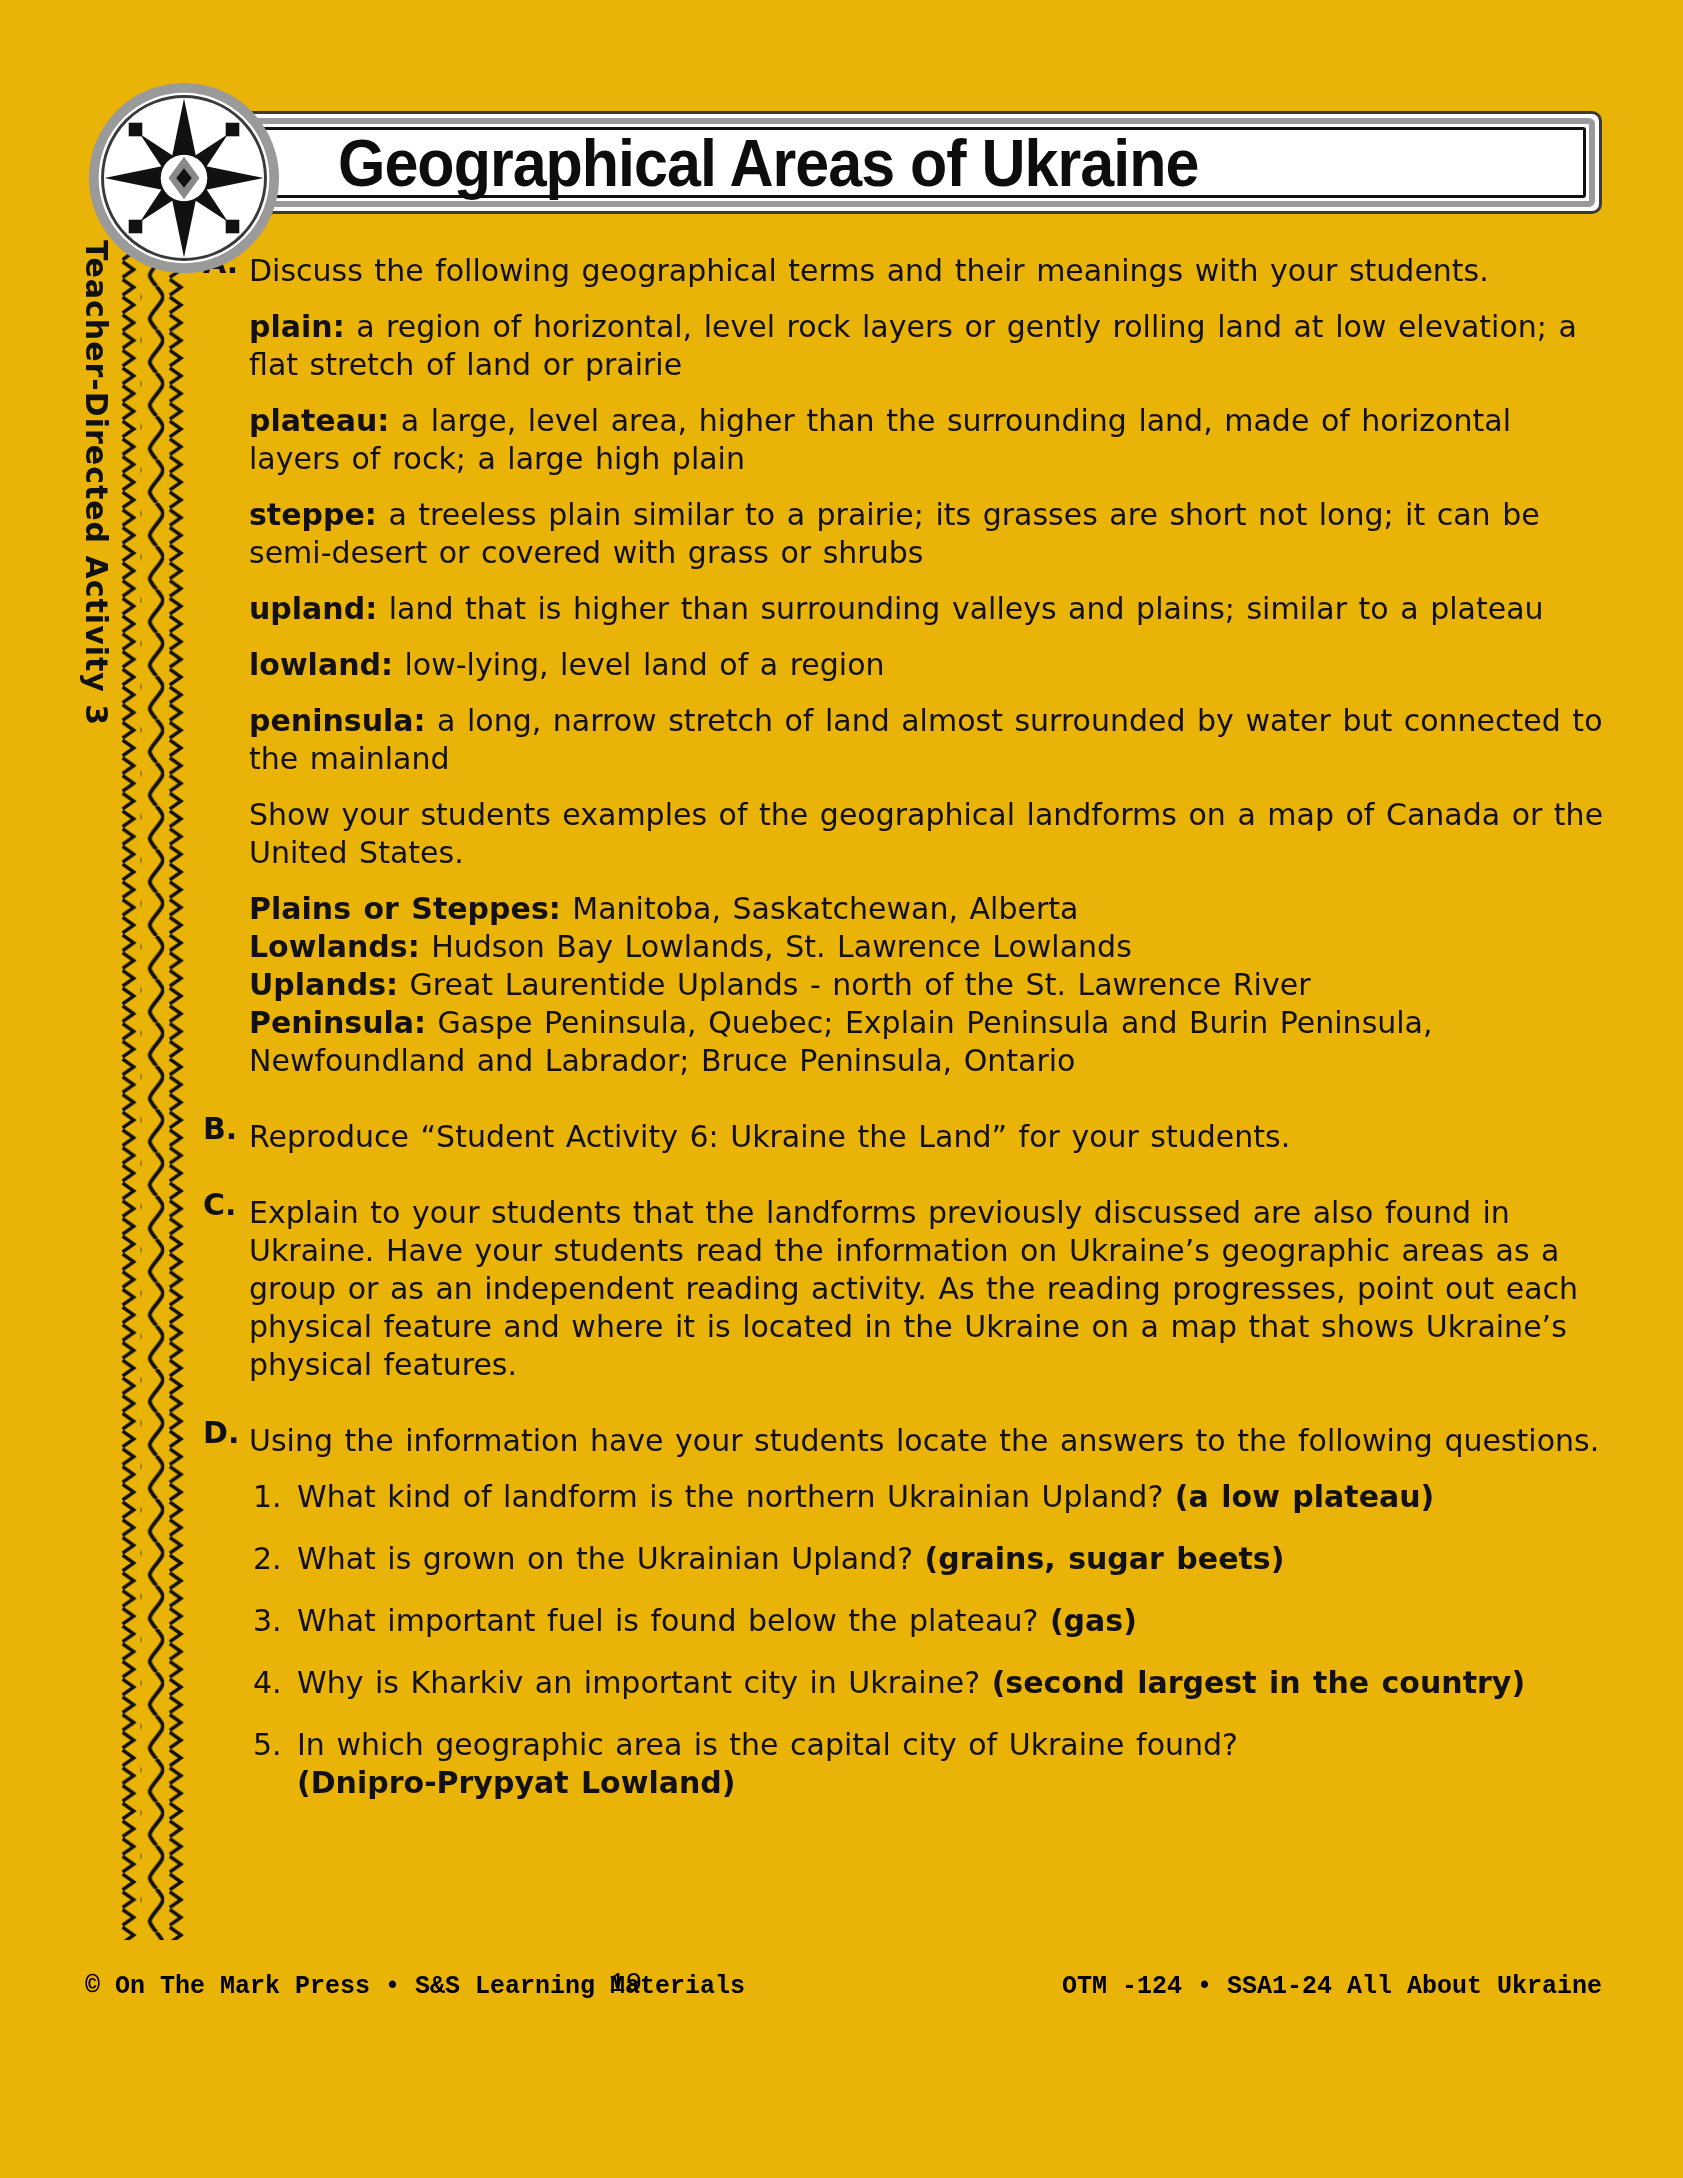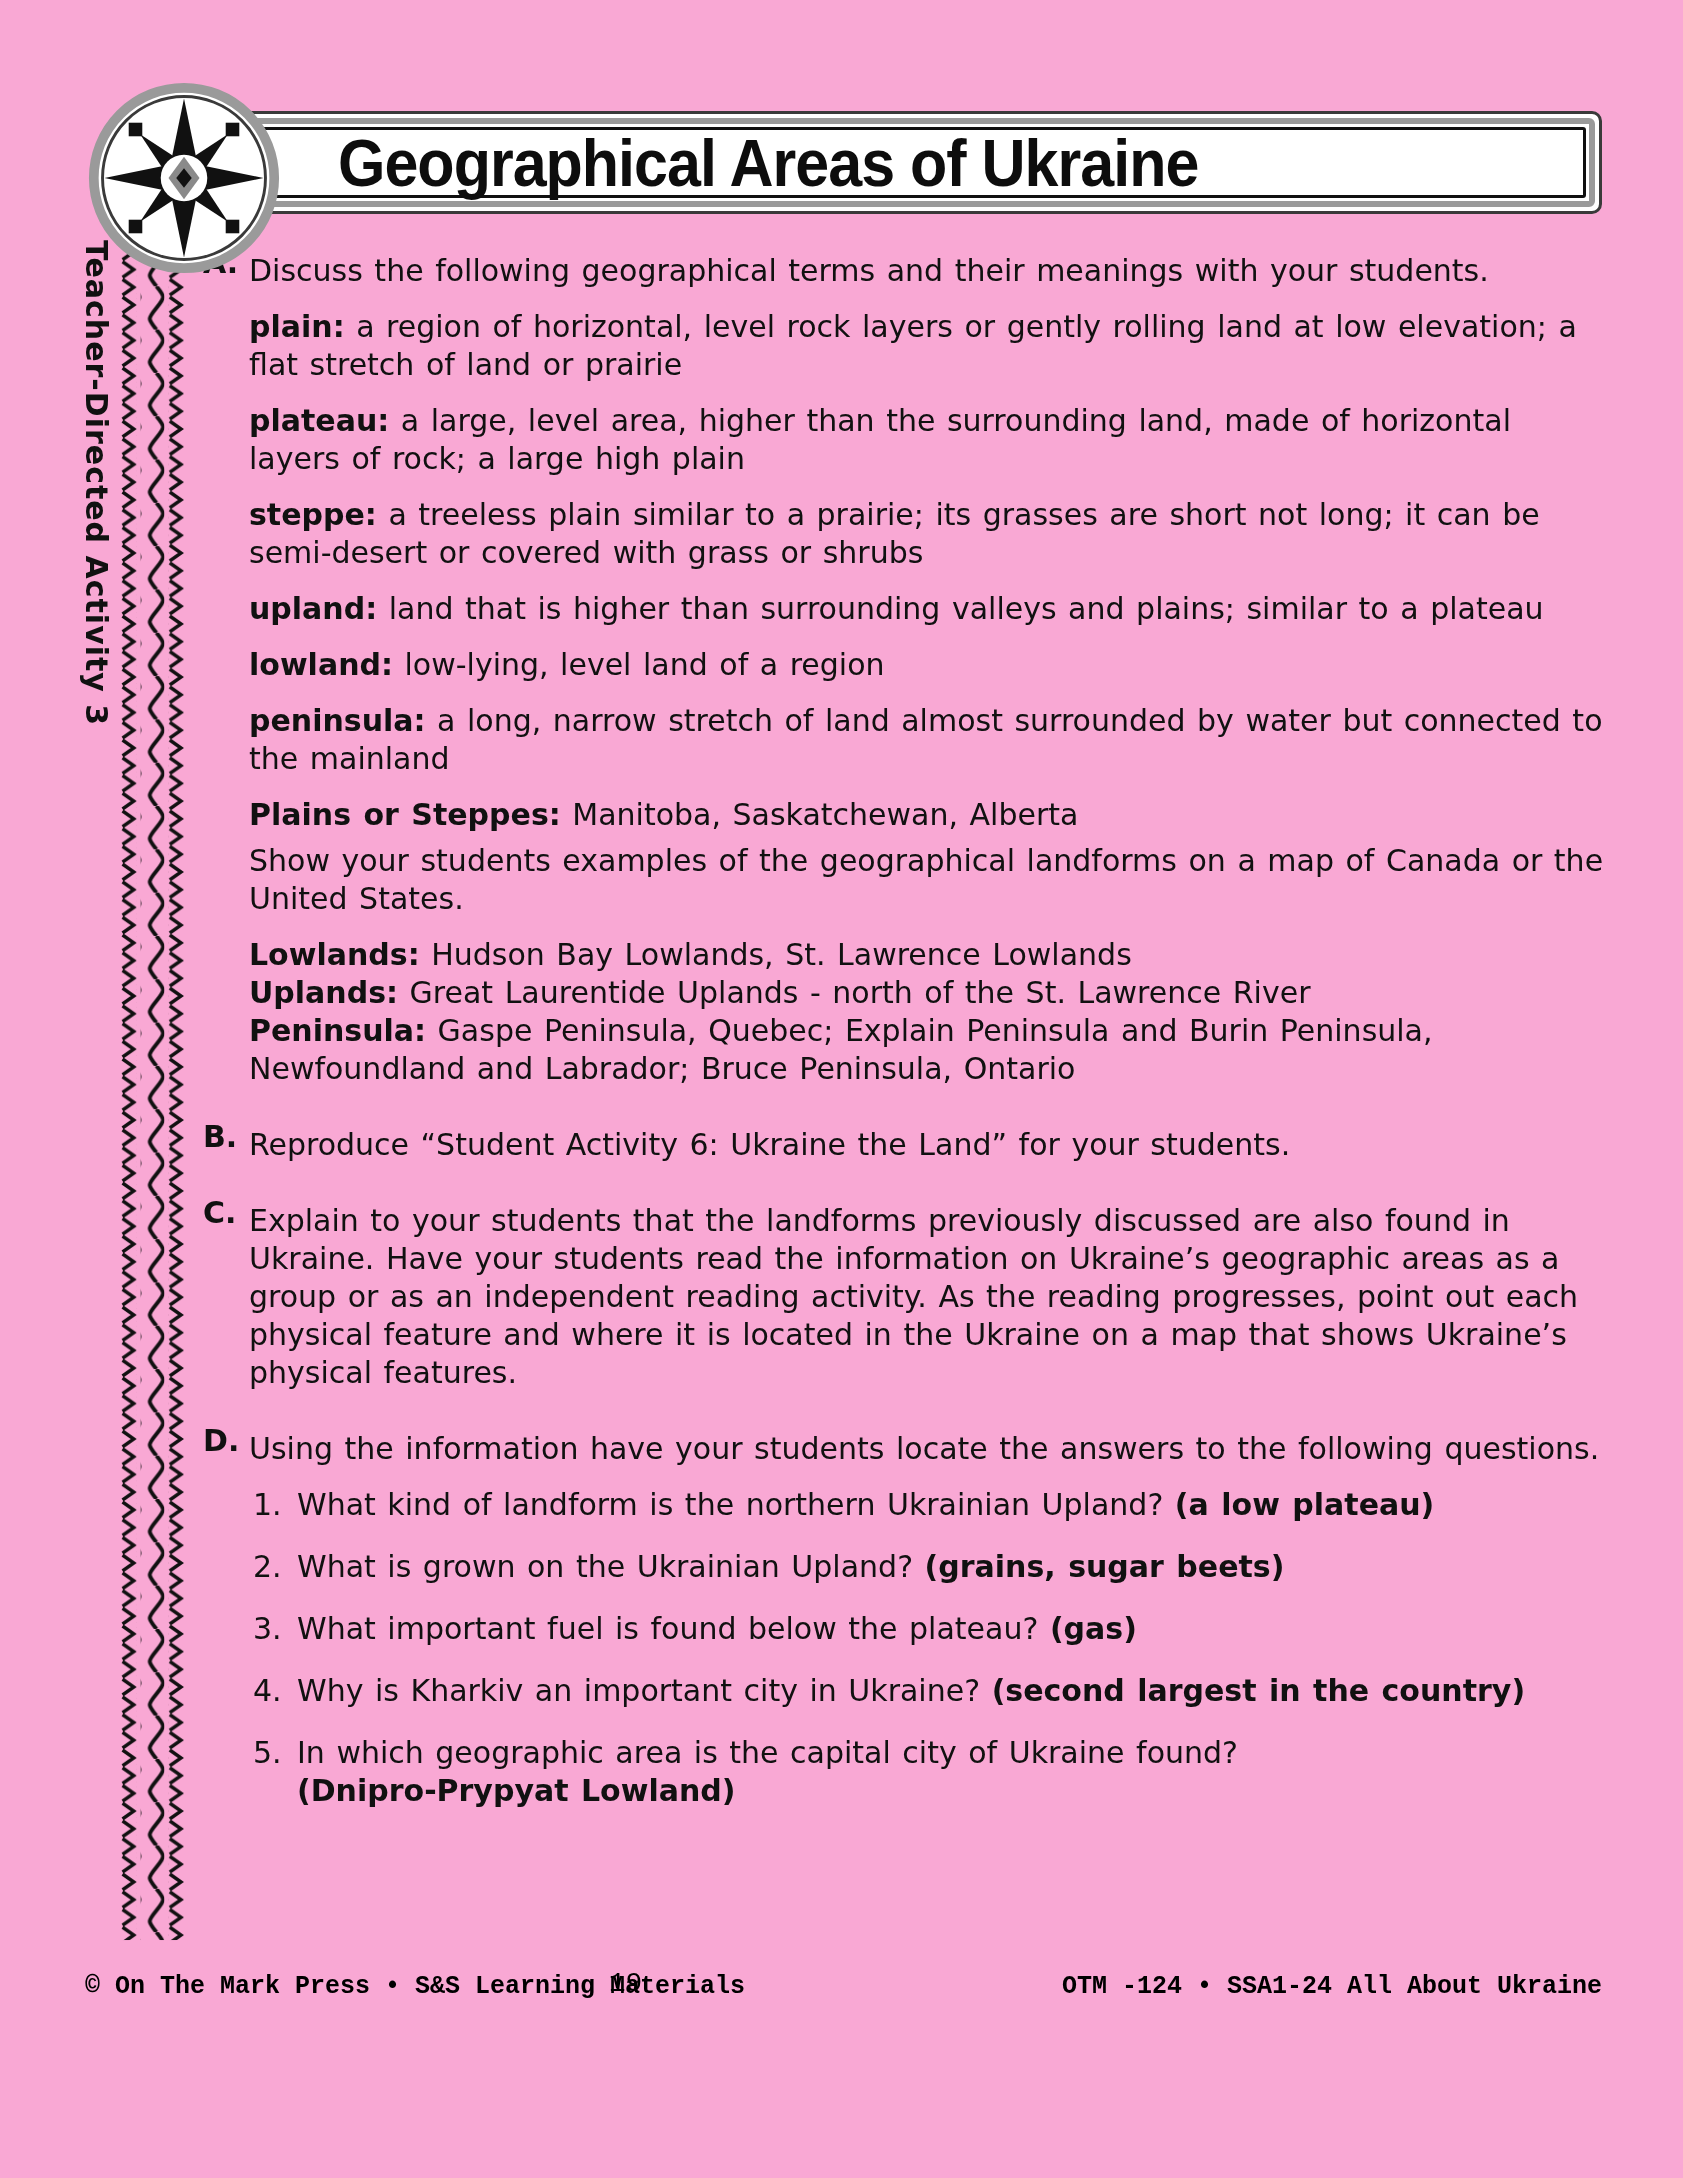--- a/index.html
+++ b/index.html
@@ -1,17 +1,17 @@
 <!DOCTYPE html>
 <html><head>
 <meta charset="utf-8">
 <style>
   html,body{margin:0;padding:0;background:#fff;}
   #page{
-    position:relative;width:1683px;height:2178px;background:#f9a8d4;
+    position:relative;width:1683px;height:2178px;background:#eab308;
     font-family:"DejaVu Sans",sans-serif;color:#111;overflow:hidden;
   }
   
   #logo{position:absolute;left:87px;top:81px;width:194px;height:194px;z-index:5;}
   #banner{position:absolute;left:208px;top:111px;width:1394px;height:103px;z-index:2;
     background:#fff;border:3px solid #3a3a3a;border-radius:10px;padding:4px;box-sizing:border-box;}
   #banner .mid{height:100%;border:6px solid #9a9a9a;border-radius:6px;padding:3px;box-sizing:border-box;}
   #banner .inner{height:100%;border:3px solid #101010;border-radius:3px;box-sizing:border-box;
     display:flex;align-items:center;padding-left:111px;}
   #title{
@@ -110,22 +110,22 @@
       <div class="sec">
         <div class="sec-letter">A.</div>
         <div class="sec-body">
           <p class="para"><span>Discuss the following geographical terms and their meanings with your students.</span></p>
           <p class="para"><span class="b">plain:</span><span>  a region of horizontal, level rock layers or gently rolling land at low elevation; a flat stretch of land or prairie</span></p>
           <p class="para"><span class="b">plateau:</span><span>  a large, level area, higher than the surrounding land, made of horizontal layers of rock; a large high plain</span></p>
           <p class="para"><span class="b">steppe:</span><span>  a treeless plain similar to a prairie; its grasses are short not long; it can be semi-desert or covered with grass or shrubs</span></p>
           <p class="para"><span class="b">upland:</span><span>  land that is higher than surrounding valleys and plains; similar to a plateau</span></p>
           <p class="para"><span class="b">lowland:</span><span>  low-lying, level land of a region</span></p>
           <p class="para"><span class="b">peninsula:</span><span>  a long, narrow stretch of land almost surrounded by water but connected to the mainland</span></p>
+          <p class="para"><span>Show your students examples of the geographical landforms on a map of Canada or the United States.</span></p>
           <p class="para tight"><span class="b">Plains or Steppes:</span><span>  Manitoba, Saskatchewan, Alberta</span></p>
-          <p class="para"><span>Show your students examples of the geographical landforms on a map of Canada or the United States.</span></p>
           <p class="para tight"><span class="b">Lowlands:</span><span>  Hudson Bay Lowlands, St. Lawrence Lowlands</span></p>
           <p class="para tight"><span class="b">Uplands:</span><span>  Great Laurentide Uplands - north of the St. Lawrence River</span></p>
           <p class="para tight"><span class="b">Peninsula:</span><span>  Gaspe Peninsula, Quebec; Explain Peninsula and Burin Peninsula, Newfoundland  and Labrador; Bruce Peninsula, Ontario</span></p>
         </div>
       </div>
       <div class="sec">
         <div class="sec-letter">B.</div>
         <div class="sec-body">
           <p class="para"><span>Reproduce “Student Activity 6:  Ukraine the Land” for your students.</span></p>
         </div>

